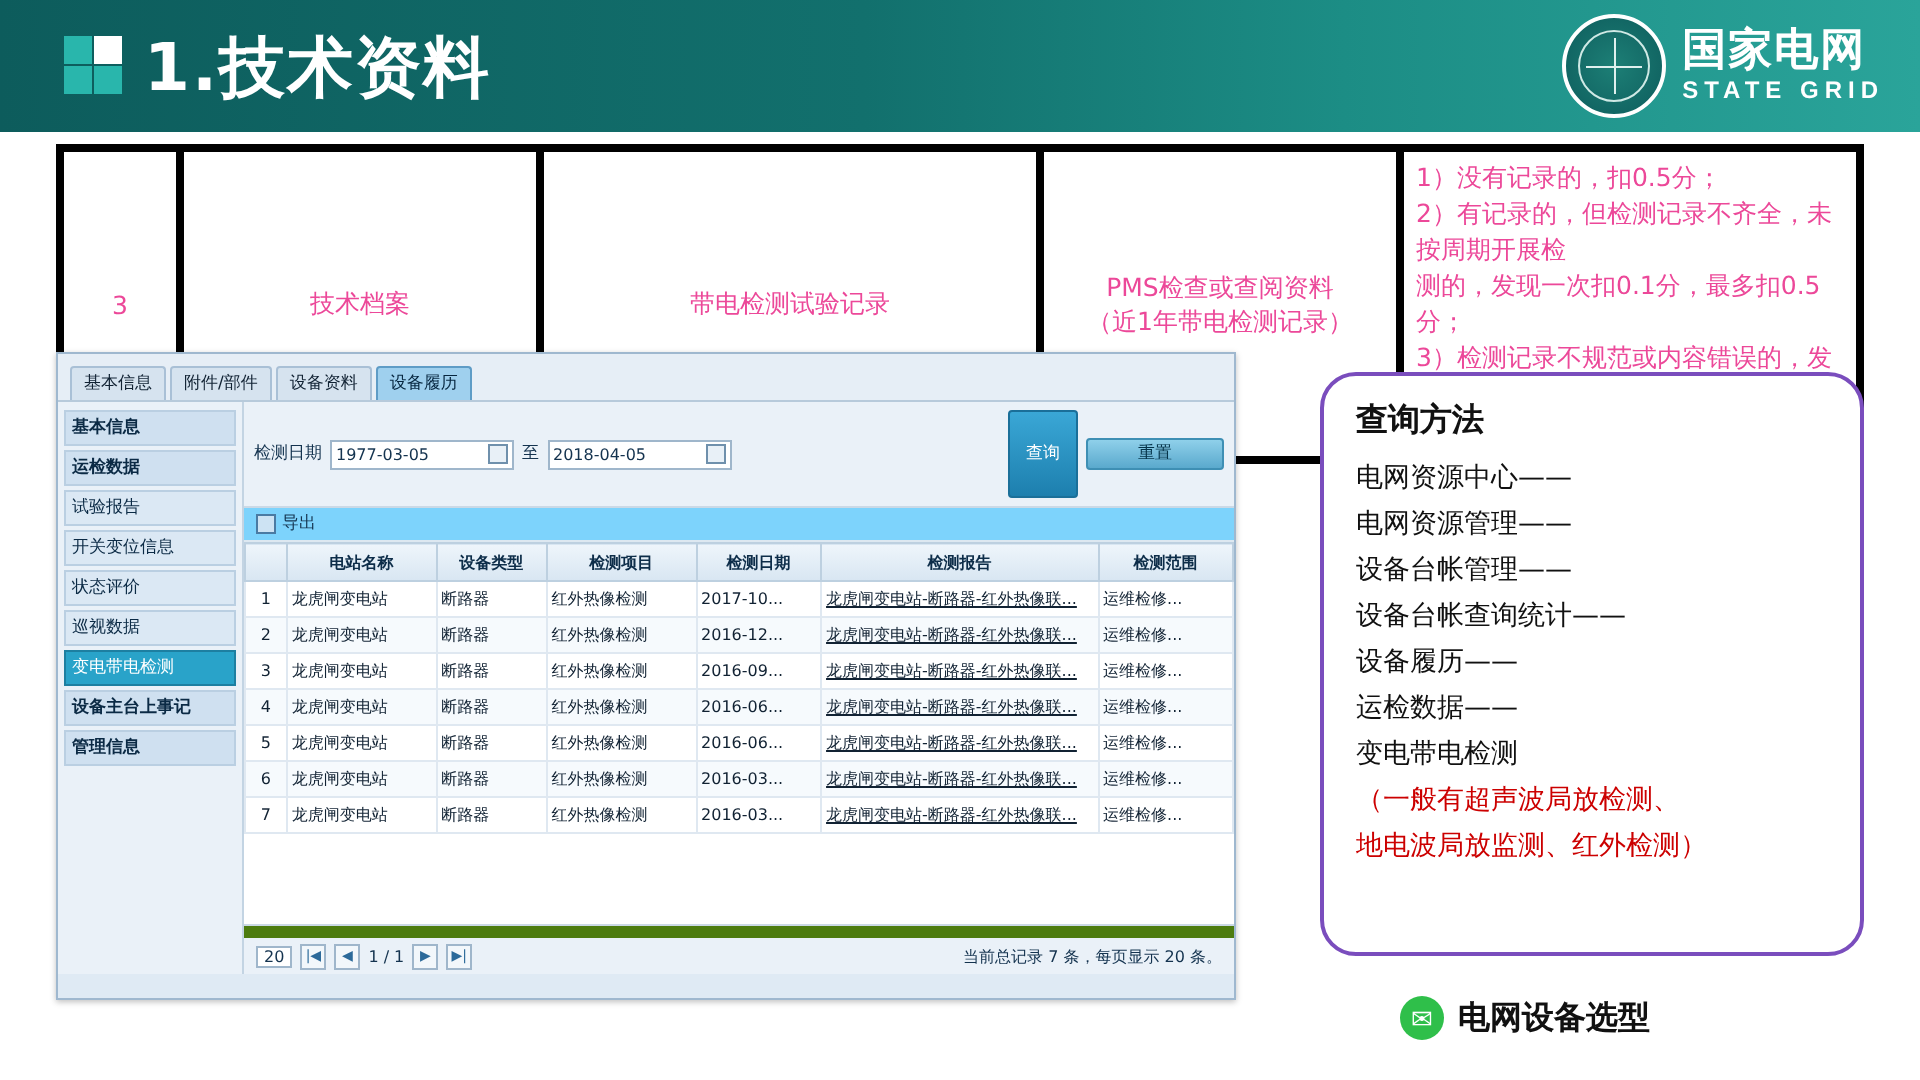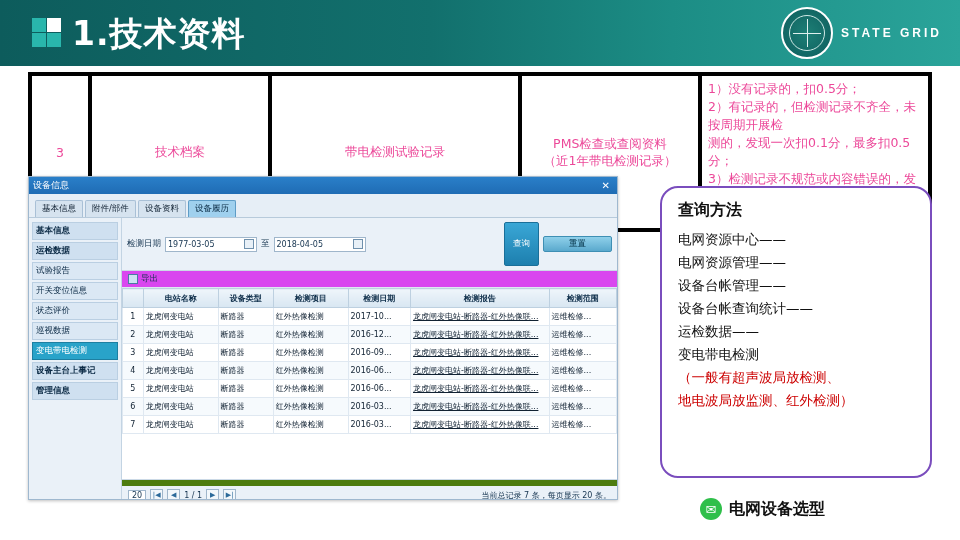--- a/index.html
+++ b/index.html
@@ -122,21 +122,21 @@
   .date-box .cal{width:8px;height:8px;border:1px solid #6f90ac;background:#e8f0f7;}
   .btn-q{
     background:linear-gradient(180deg,#3aa7d6,#1d7fae);color:#fff;border:1px solid #1a6f99;
     font-size:8.5px;padding:15px 8px;border-radius:2px;
   }
   .btn-r{
     background:linear-gradient(180deg,#8fd0ea,#5aa9cd);color:#053349;border:1px solid #3e8fb4;
     font-size:8.5px;padding:1px 25px;border-radius:2px;
   }
   .export-bar{
-    padding:2px 6px;font-size:8.5px;color:#14334f;background:#d946ef;border-bottom:1px solid #dde8f1;
+    padding:2px 6px;font-size:8.5px;color:#14334f;background:#7dd3fc;border-bottom:1px solid #dde8f1;
     display:flex;align-items:center;gap:3px;
     font-family:"DejaVu Sans","Liberation Sans",sans-serif;
   }
   .export-ic{width:8px;height:8px;border:1px solid #4a7ba3;background:#cde3f3;display:inline-block;}
   .grid{
     width:100%;border-collapse:collapse;font-size:8px;table-layout:fixed;
     font-family:"DejaVu Sans","Liberation Sans",sans-serif;
   }
   .grid th{
     background:linear-gradient(180deg,#eef5fb,#d8e6f2);
@@ -200,20 +200,21 @@
       <div class="sq2"></div>
       <div class="sq3"></div>
       <div class="sq4"></div>
   </div>
   <div class="header-title">1.技术资料</div>
   <div class="brand">
     <div class="brand-logo">
       <div class="inner"></div>
     </div>
     <div class="brand-text">
+      <div class="brand-cn">国家电网</div>
       <div class="brand-en">STATE GRID</div>
     </div>
   </div>
 </div>
 
 <table class="crit-table">
   <tbody>
       <tr>
     <td class="c-no">3</td>
     <td class="c-name">技术档案</td>
@@ -227,24 +228,20 @@
       <div>2）有记录的，但检测记录不齐全，未按周期开展检</div>
       <div>测的，发现一次扣0.1分，最多扣0.5分；</div>
       <div>3）检测记录不规范或内容错误的，发现1次扣0.01分</div>
       <div>，最多扣0.2分。</div>
     </td>
   </tr>
 </tbody>
   </table>
 
 <div class="app-win">
-  <div class="app-titlebar">
-    <div class="app-title">设备信息</div>
-    <div class="app-close">✕</div>
-  </div>
 
   <div class="app-tabs">
     <div class="app-tab">基本信息</div>
     <div class="app-tab">附件/部件</div>
     <div class="app-tab">设备资料</div>
     <div class="app-tab active">设备履历</div>
   </div>
 
   <div class="app-body">
     <div class="app-side">
@@ -374,20 +371,21 @@
     </div>
   </div>
 </div>
 
 <div class="note">
   <h3>查询方法</h3>
   <p>电网资源中心——</p>
   <p>电网资源管理——</p>
   <p>设备台帐管理——</p>
   <p>设备台帐查询统计——</p>
+  <p>设备履历——</p>
   <p>运检数据——</p>
   <p>变电带电检测</p>
   <p class="red">（一般有超声波局放检测、</p>
   <p class="red">地电波局放监测、红外检测）</p>
 </div>
 
 <div class="footer">
   <div class="wx-icon">
       <span>✉</span>
     </div>

